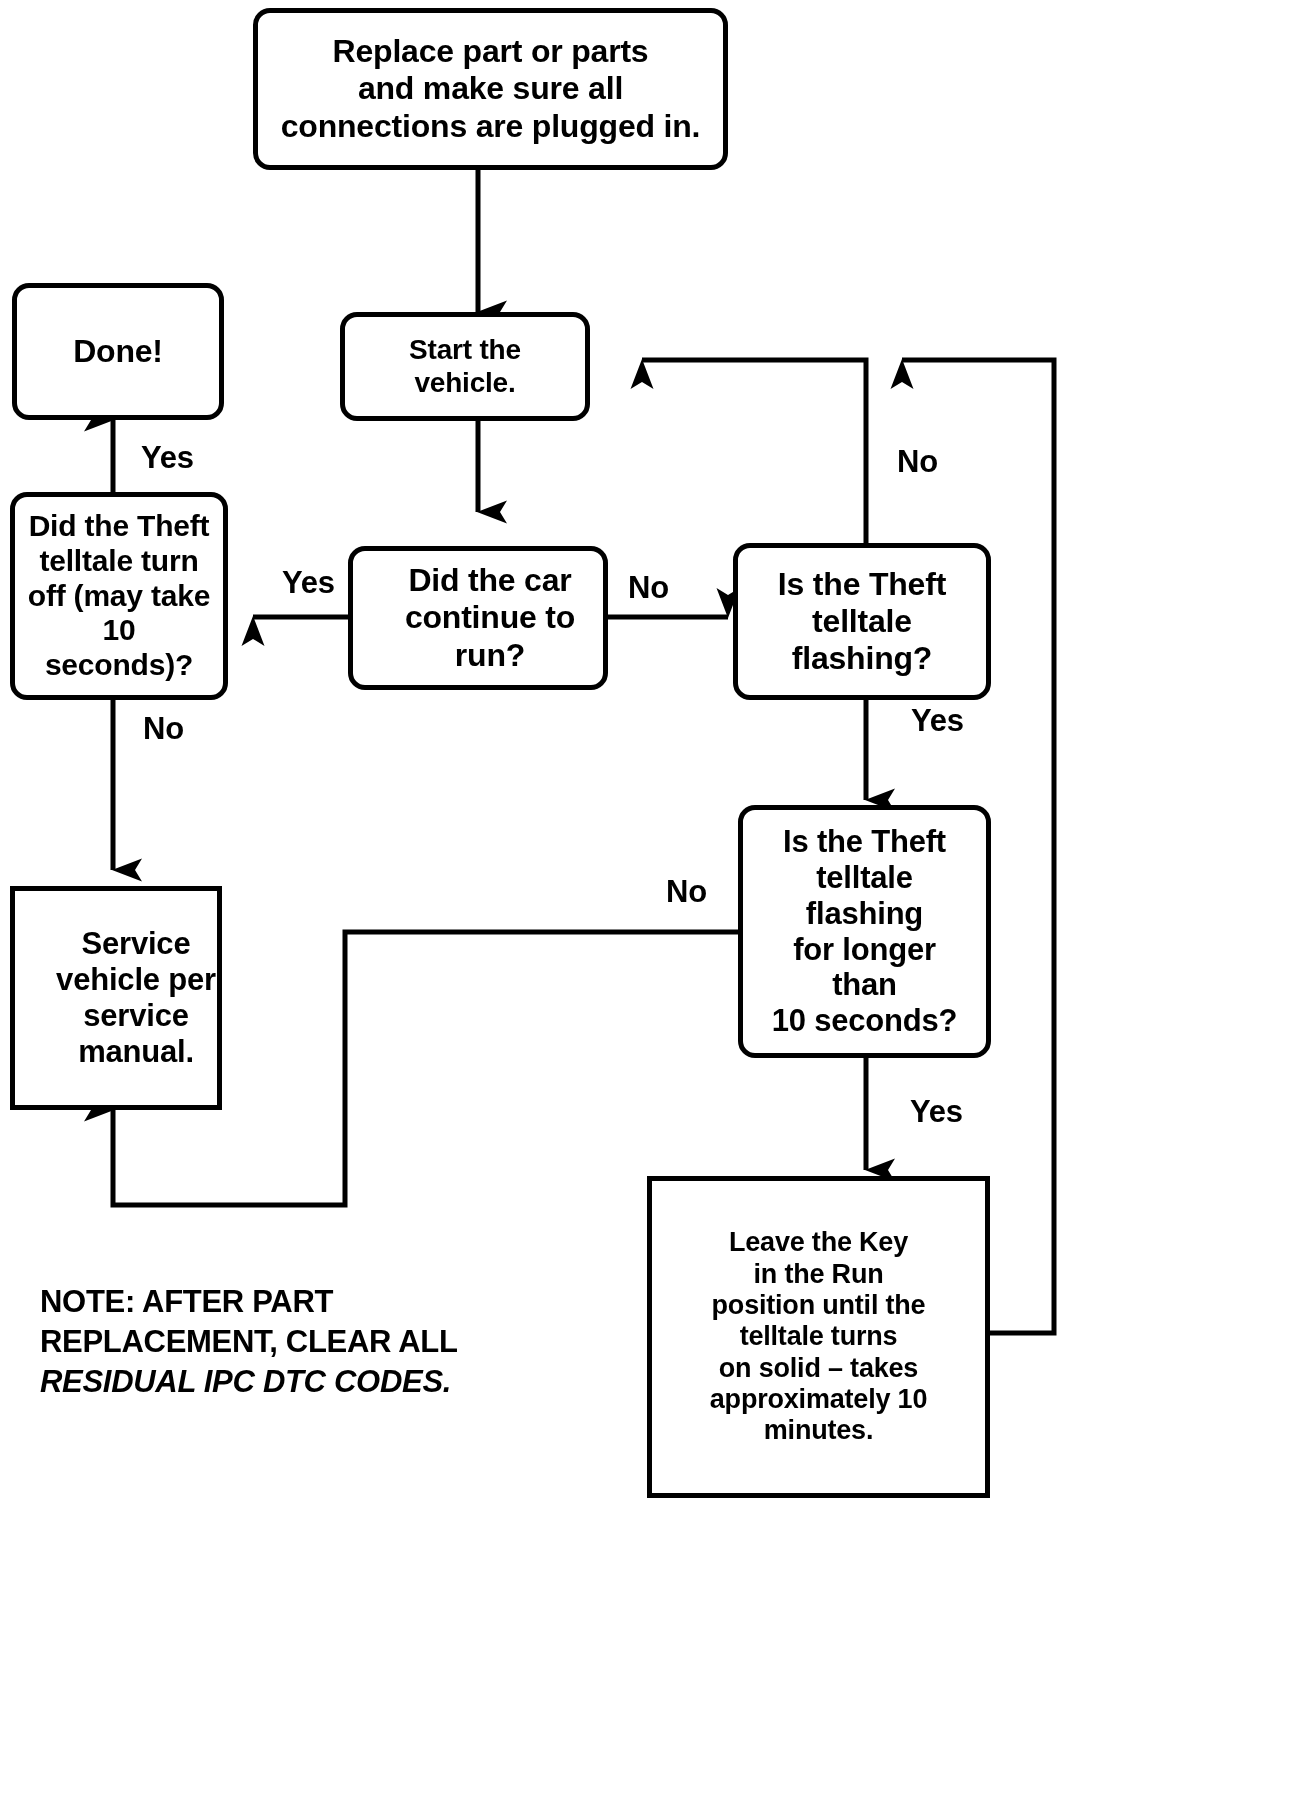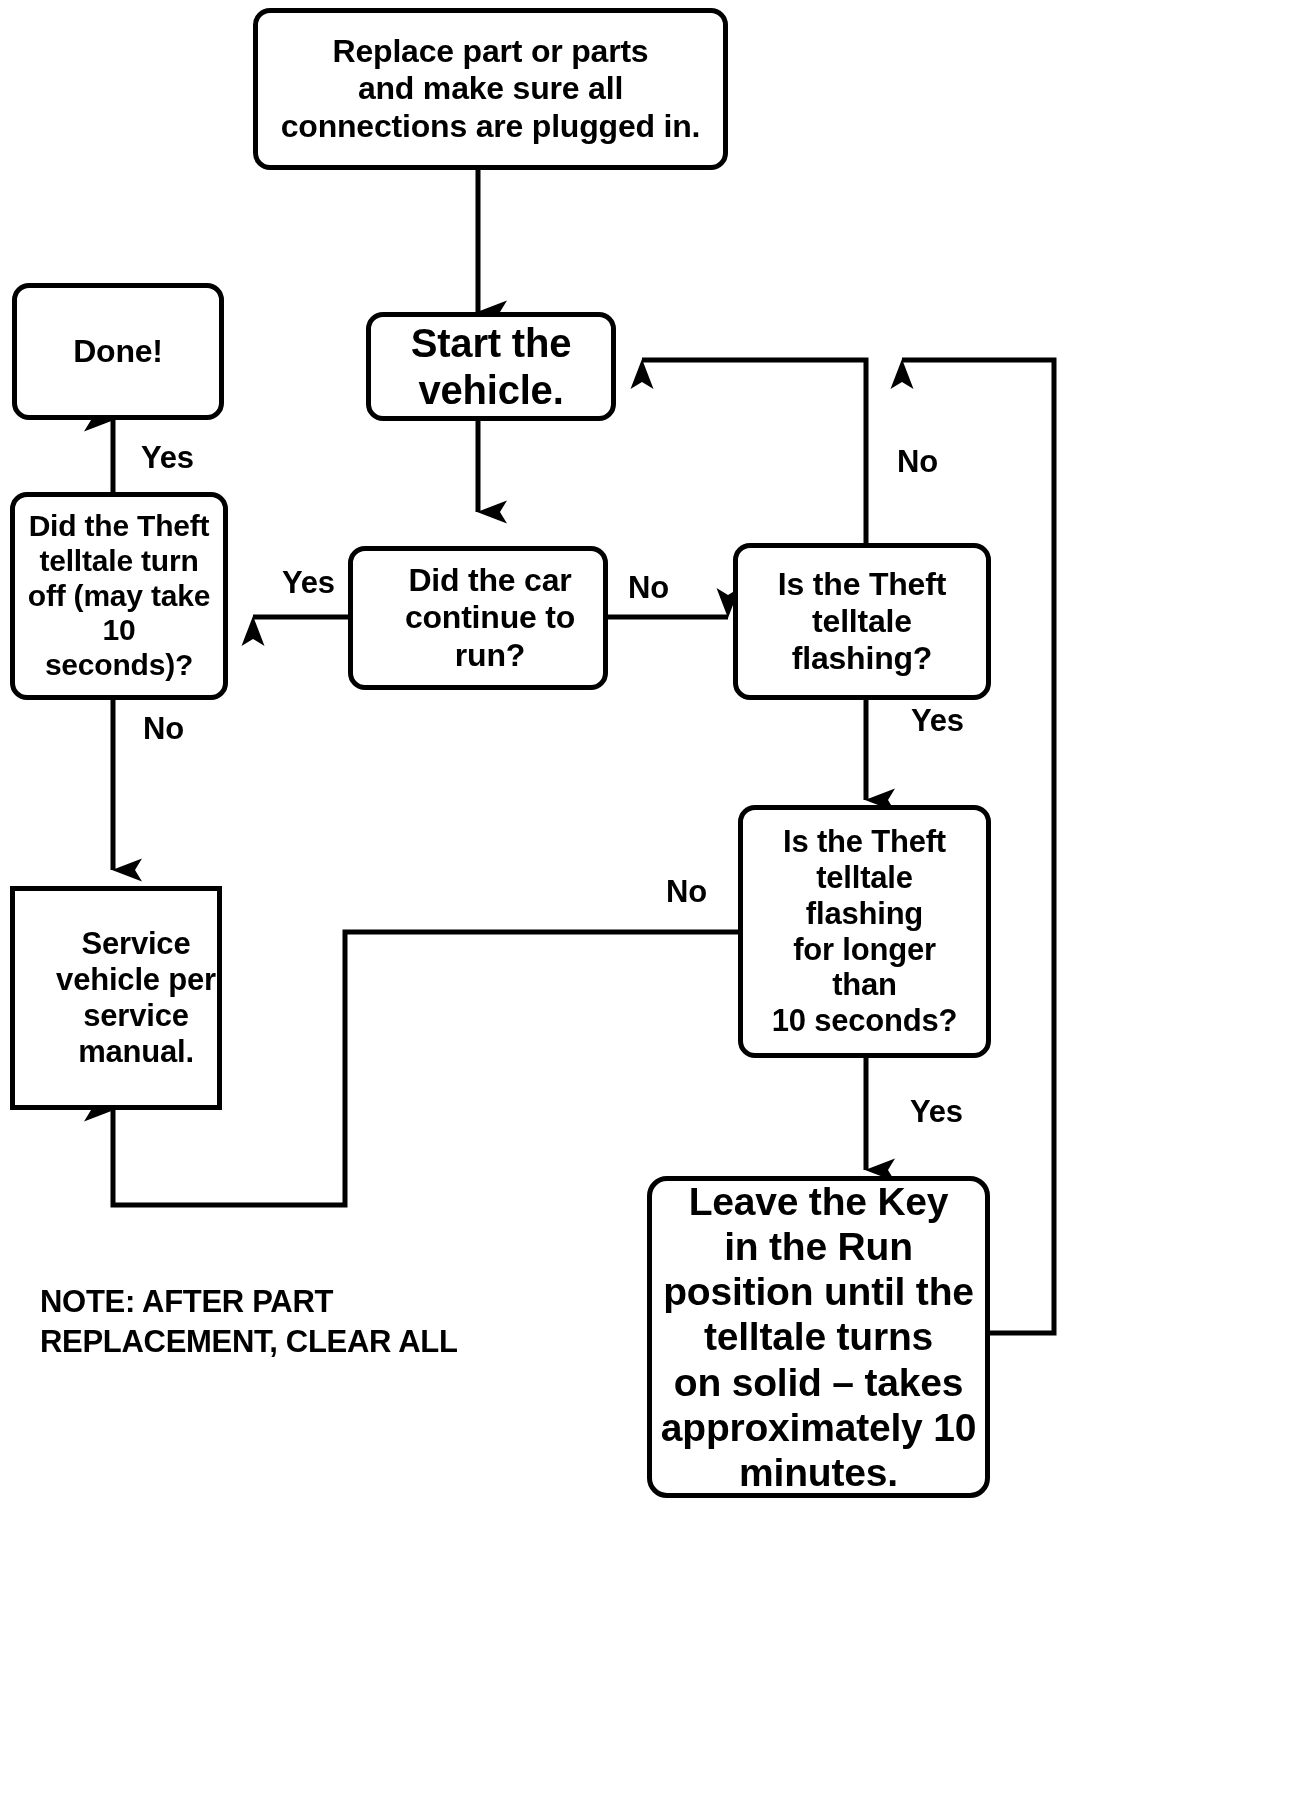--- a/index.html
+++ b/index.html
@@ -124,21 +124,21 @@
       <path d="M990,1333 L1054,1333 L1054,360 L902,360" marker-end="url(#ah-left)"></path>
     </g>
   </svg>
 
   <div class="node rounded" style="left:253px; top:8px; width:475px; height:162px; font-size:32px; padding:0 16px;">Replace part or parts
 and make sure all
 connections are plugged in.</div>
 
   <div class="node rounded" style="left:12px; top:283px; width:212px; height:137px; font-size:32px;">Done!</div>
 
-  <div class="node rounded" style="left:366px; top:312px; width:250px; height:109px; font-size:40px;">Start the
+  <div class="node rounded" style="left:340px; top:312px; width:250px; height:109px; font-size:28px;">Start the
 vehicle.</div>
 
   <div class="node rounded" style="left:10px; top:492px; width:218px; height:208px; font-size:30px; padding:0 11px;">Did the Theft
 telltale turn
 off (may take
 10 seconds)?</div>
 
   <div class="node rounded" style="left:348px; top:546px; width:260px; height:144px; font-size:32px;padding-left:24px;">Did the car
 continue to
 run?</div>
@@ -152,21 +152,21 @@
 flashing
 for longer
 than
 10 seconds?</div>
 
   <div class="node sharp" style="left:10px; top:886px; width:212px; height:224px; font-size:31px;padding-left:40px;">Service
 vehicle per
 service
 manual.</div>
 
-  <div class="node sharp" style="left:647px; top:1176px; width:343px; height:322px; font-size:39px; padding:0 8px;border-radius:20px;">Leave the Key
+  <div class="node sharp" style="left:647px; top:1176px; width:343px; height:322px; font-size:27px; padding:0 8px;">Leave the Key
 in the Run
 position until the
 telltale turns
 on solid –  takes
 approximately 10
 minutes.</div>
 
   <div class="edge-label" style="left:141px; top:440px;">Yes</div>
 
   <div class="edge-label" style="left:282px; top:565px;">Yes</div>
@@ -178,17 +178,18 @@
   <div class="edge-label" style="left:897px; top:444px;">No</div>
 
   <div class="edge-label" style="left:911px; top:703px;">Yes</div>
 
   <div class="edge-label" style="left:666px; top:874px;">No</div>
 
   <div class="edge-label" style="left:910px; top:1094px;">Yes</div>
 
   <div class="note" style="left:40px; top:1282px;">NOTE: AFTER PART</div>
   <div class="note" style="left:40px; top:1322px;">REPLACEMENT, CLEAR ALL</div>
+  <div class="note-italic" style="left:40px; top:1362px;">RESIDUAL IPC DTC CODES.</div>
 
   <div class="figcode" style="left:960px; top:1762px; width:215px;">11-09-94
 JS0069D</div>
 
 </div>
 
 </body></html>

